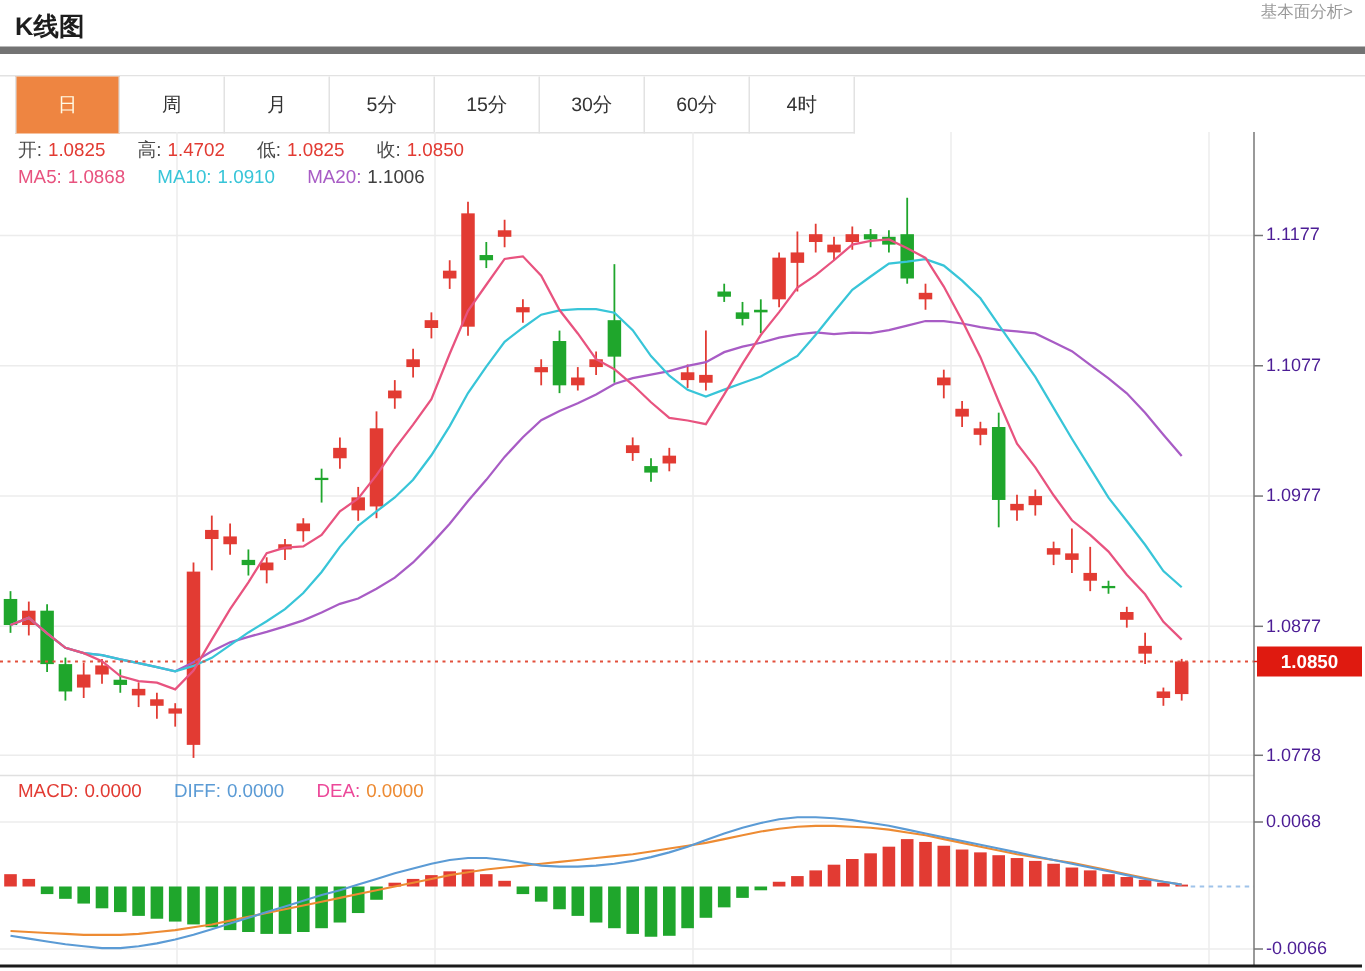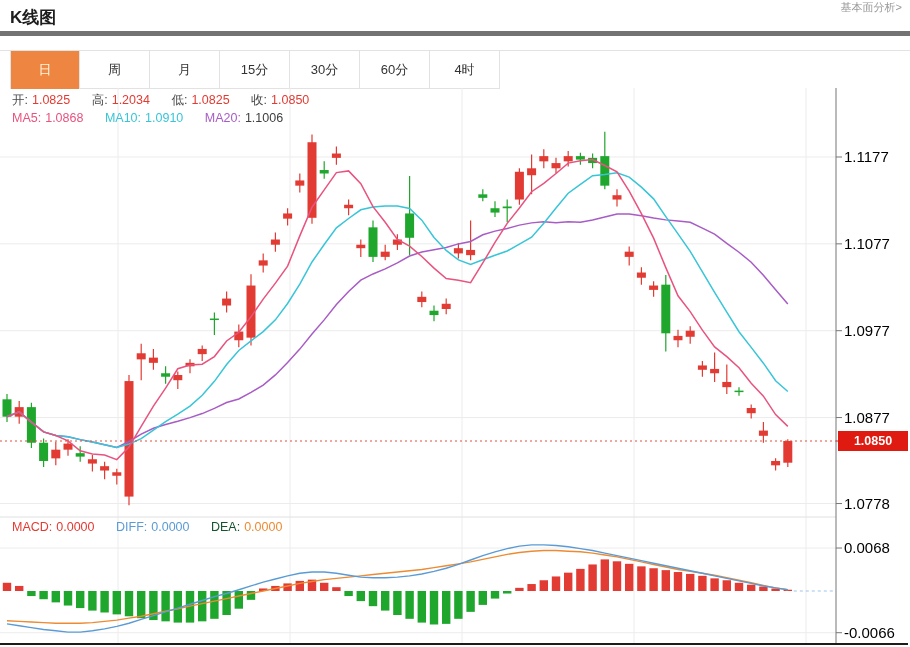--- a/index.html
+++ b/index.html
@@ -14,37 +14,38 @@
   .tab.active{color:#fffbe6;border-bottom:none;}
   .chart-wrap{position:absolute;left:0;top:87px;width:910px;height:560px;}
   svg{position:absolute;left:0;top:0;}
   .indrow{position:absolute;left:12px;font-size:12.5px;white-space:nowrap;z-index:5;}
   .indrow span{margin-right:4px;}
   .indrow .gap{margin-right:14px;}
   .lab{color:#4a4a4a;}
   .r1{top:5px;}
   .r2{top:24px;}
   .r3{top:433px;}
-  .ytick{position:absolute;left:844px;width:64px;font-size:15px;color:#000000;height:15px;line-height:15px;}
+  .ytick{position:absolute;left:844px;width:64px;font-size:12px;color:#4c1d95;height:15px;line-height:15px;}
   .badge{position:absolute;left:838px;width:70px;height:20px;color:#fff;font-size:12.5px;font-weight:bold;
          text-align:center;line-height:20px;z-index:6;}
 </style>
 </head>
 <body>
 
 <div class="app">
   <div class="header">
     <div class="title">K线图</div>
     <a class="flink" style="color: rgb(153, 153, 153);">基本面分析&gt;</a>
   </div>
 
   <div class="tabbar">
       <div class="tab active" style="background: rgb(238, 133, 65);">日</div>
       <div class="tab">周</div>
       <div class="tab">月</div>
+      <div class="tab">5分</div>
       <div class="tab">15分</div>
       <div class="tab">30分</div>
       <div class="tab">60分</div>
       <div class="tab">4时</div>
     </div>
 
   <div class="chart-wrap">
     <svg id="svgc" width="910" height="560">
         <line x1="118" y1="1" x2="118" y2="556" stroke="#ececec" stroke-width="1"></line>
         <line x1="290" y1="1" x2="290" y2="556" stroke="#ececec" stroke-width="1"></line>
@@ -268,35 +269,35 @@
         <line x1="836" y1="243.6994962654166" x2="842" y2="243.6994962654166" stroke="#777" stroke-width="1"></line>
         <line x1="836" y1="330.55028660760877" x2="842" y2="330.55028660760877" stroke="#777" stroke-width="1"></line>
         <line x1="836" y1="416.5325690463772" x2="842" y2="416.5325690463772" stroke="#777" stroke-width="1"></line>
         <line x1="836" y1="461.024" x2="842" y2="461.024" stroke="#777" stroke-width="1"></line>
         <line x1="836" y1="545.712" x2="842" y2="545.712" stroke="#777" stroke-width="1"></line>
         <line x1="836" y1="354" x2="842" y2="354" stroke="#df1a10" stroke-width="1"></line>
       </svg>
 
     <div class="indrow r1">
       <span class="lab">开:</span><span style="color: rgb(226, 59, 51);">1.0825</span><span class="gap"></span>
-      <span class="lab">高:</span><span style="color: rgb(226, 59, 51);">1.2034</span><span class="gap"></span>
+      <span class="lab">高:</span><span style="color: rgb(226, 59, 51);">1.4702</span><span class="gap"></span>
       <span class="lab">低:</span><span style="color: rgb(226, 59, 51);">1.0825</span><span class="gap"></span>
       <span class="lab">收:</span><span style="color: rgb(226, 59, 51);">1.0850</span>
     </div>
 
     <div class="indrow r2">
       <span style="color: rgb(232, 83, 127);">MA5:</span><span style="color: rgb(232, 83, 127);">1.0868</span><span class="gap"></span>
       <span style="color: rgb(56, 197, 216); margin-top: 14px;">MA10:</span><span style="color: rgb(56, 197, 216);">1.0910</span><span class="gap"></span>
       <span style="color: rgb(168, 92, 197);">MA20:</span><span style="color: #404040;">1.1006</span>
     </div>
 
     <div class="indrow r3">
       <span style="color: rgb(226, 59, 51);">MACD:</span><span style="color: rgb(226, 59, 51);">0.0000</span><span class="gap"></span>
       <span style="color: rgb(91, 155, 213);">DIFF:</span><span style="color: rgb(91, 155, 213);">0.0000</span><span class="gap"></span>
-      <span style="color: #14532d;">DEA:</span><span style="color: rgb(237, 139, 51);">0.0000</span>
+      <span style="color: #ec4899;">DEA:</span><span style="color: rgb(237, 139, 51);">0.0000</span>
     </div>
 
     <div id="yticks">
         <div class="ytick" style="top: 61.9979px;">1.1177</div>
         <div class="ytick" style="top: 148.849px;">1.1077</div>
         <div class="ytick" style="top: 235.699px;">1.0977</div>
         <div class="ytick" style="top: 322.55px;">1.0877</div>
         <div class="ytick" style="top: 408.533px;">1.0778</div>
         <div class="ytick" style="top: 453.024px;">0.0068</div>
         <div class="ytick" style="top: 537.712px;">-0.0066</div>

